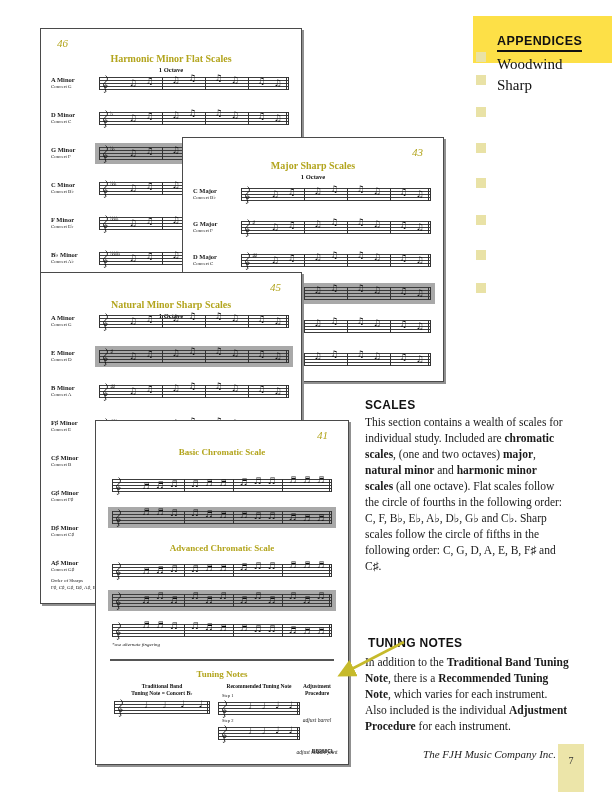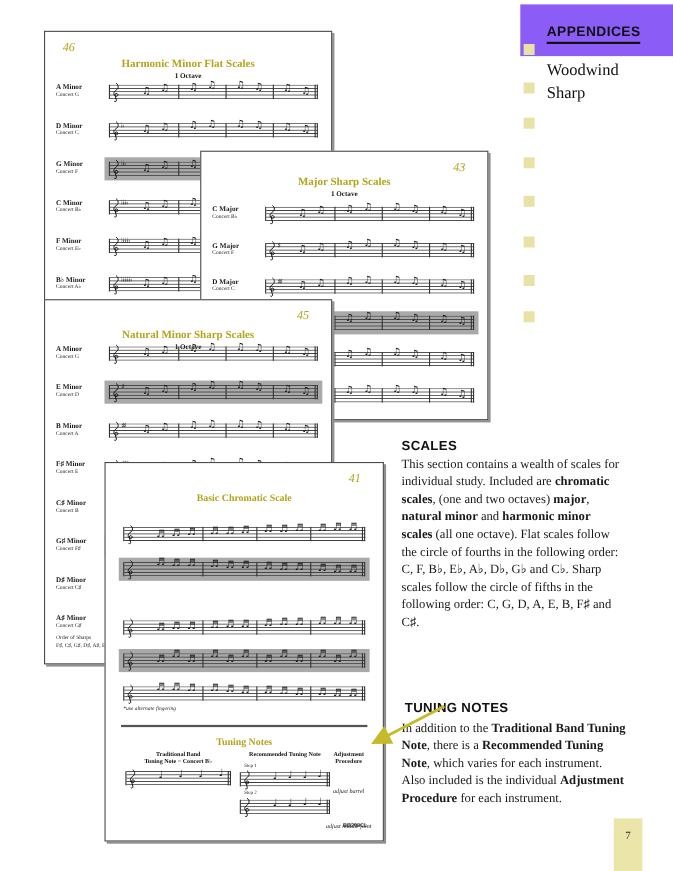--- a/index.html
+++ b/index.html
@@ -1,20 +1,20 @@
 <!DOCTYPE html>
 <html><head>
 <meta charset="utf-8">
 <style>
   html,body{margin:0;padding:0;background:#e8e8e8;}
   .sheet{position:relative;width:612px;height:792px;background:#ffffff;overflow:hidden;
          font-family:"Liberation Serif","DejaVu Serif",serif;color:#1a1a1a;}
 
   
-  .appx-block{position:absolute;left:473px;top:4px;width:139px;height:47px;background:#8b5cf6;}
+  .appx-block{position:absolute;left:473px;top:16px;width:139px;height:47px;background:#fde047;}
   .appx-title{position:absolute;left:24px;top:18px;font:bold 12.5px "Liberation Sans","DejaVu Sans",sans-serif;
               letter-spacing:.4px;color:#111;border-bottom:2px solid #111;padding-bottom:2px;}
   .appx-block .sq{position:absolute;left:3px;top:36px;}
   .sq{width:10px;height:10px;background:#e9e2a6;}
   .bullet-col .sq{position:absolute;left:476px;}
   .appx-items{position:absolute;left:497px;top:56px;width:100px;font-size:15px;line-height:1.12;color:#111;}
   .appx-items .itm{margin-bottom:4px;}
 
   
   .page{position:absolute;background:#fff;border:1px solid #4a4a4a;box-shadow:2px 2px 0 #909090;}
@@ -681,20 +681,21 @@
           <span class="bl"></span>
           <span class="ng" style="transform:translateY(3.2px)">♬</span>
           <span class="ng" style="transform:translateY(3.8px)">♬</span>
           <span class="ng" style="transform:translateY(4.4px)">♬</span>
           <span class="bl"></span>
           <span class="ng" style="transform:translateY(5px)">♬</span>
           <span class="ng" style="transform:translateY(5.6px)">♬</span>
           <span class="ng" style="transform:translateY(6px)">♬</span>
         </span>
       </div>
+    <div class="sec-title" style="top:122px">Advanced Chromatic Scale</div>
     <div class="chrom" style="top:143px">
         <span class="lines"></span>
         <svg class="clef" width="9" height="18" viewBox="0 0 9 18">
           <path d="M4.6,0.6 C7.2,2.6 7.0,5.4 4.2,7.2 C2.1,8.5 1.9,11.3 4.0,12.3 C5.8,13.2 7.0,11.2 5.6,10.2 C4.3,9.3 3.0,10.6 3.7,12.1 L4.8,16.0 C5.1,17.1 3.8,17.8 2.9,17.1" fill="none" stroke="#111" stroke-width="0.9"></path>
         </svg>
         <span class="notes">
           <span class="ng" style="transform:translateY(6px)">♬</span>
           <span class="ng" style="transform:translateY(5px)">♬</span>
           <span class="ng" style="transform:translateY(4.4px)">♬</span>
           <span class="bl"></span>
@@ -823,15 +824,16 @@
 
   <svg class="arrow" width="84" height="54">
     <defs>
       <marker id="ah" orient="auto" markerWidth="7" markerHeight="7" refX="5" refY="3.5">
         <path d="M0,0 L7,3.5 L0,7 Z" fill="#c6ba2b"></path>
       </marker>
     </defs>
     <line x1="76" y1="10" x2="14" y2="42" stroke="#c6ba2b" stroke-width="2.6" marker-end="url(#ah)"></line>
   </svg>
 
+  <div class="footer">The FJH Music Company Inc.</div>
   <div class="ptab">7</div>
 
 </div>
 
 </body></html>

